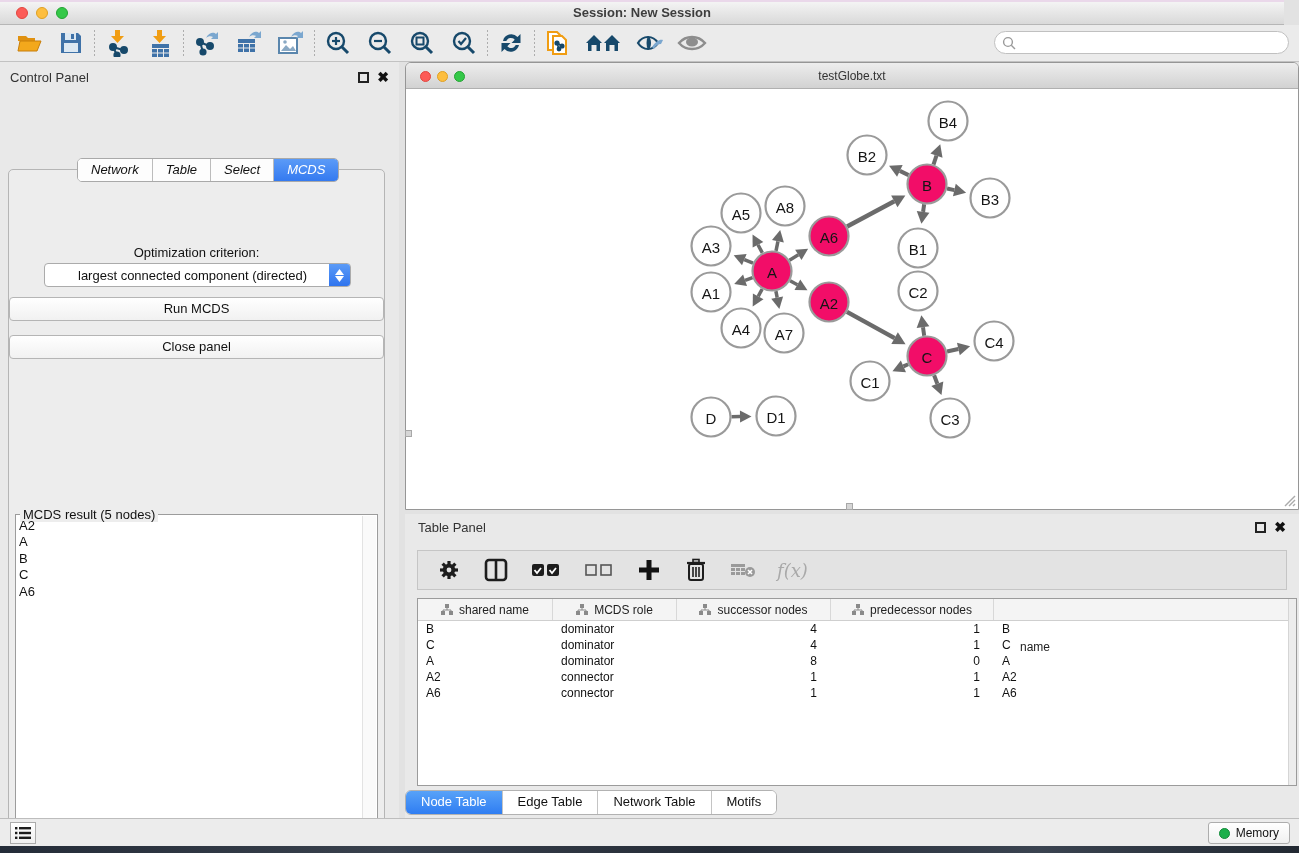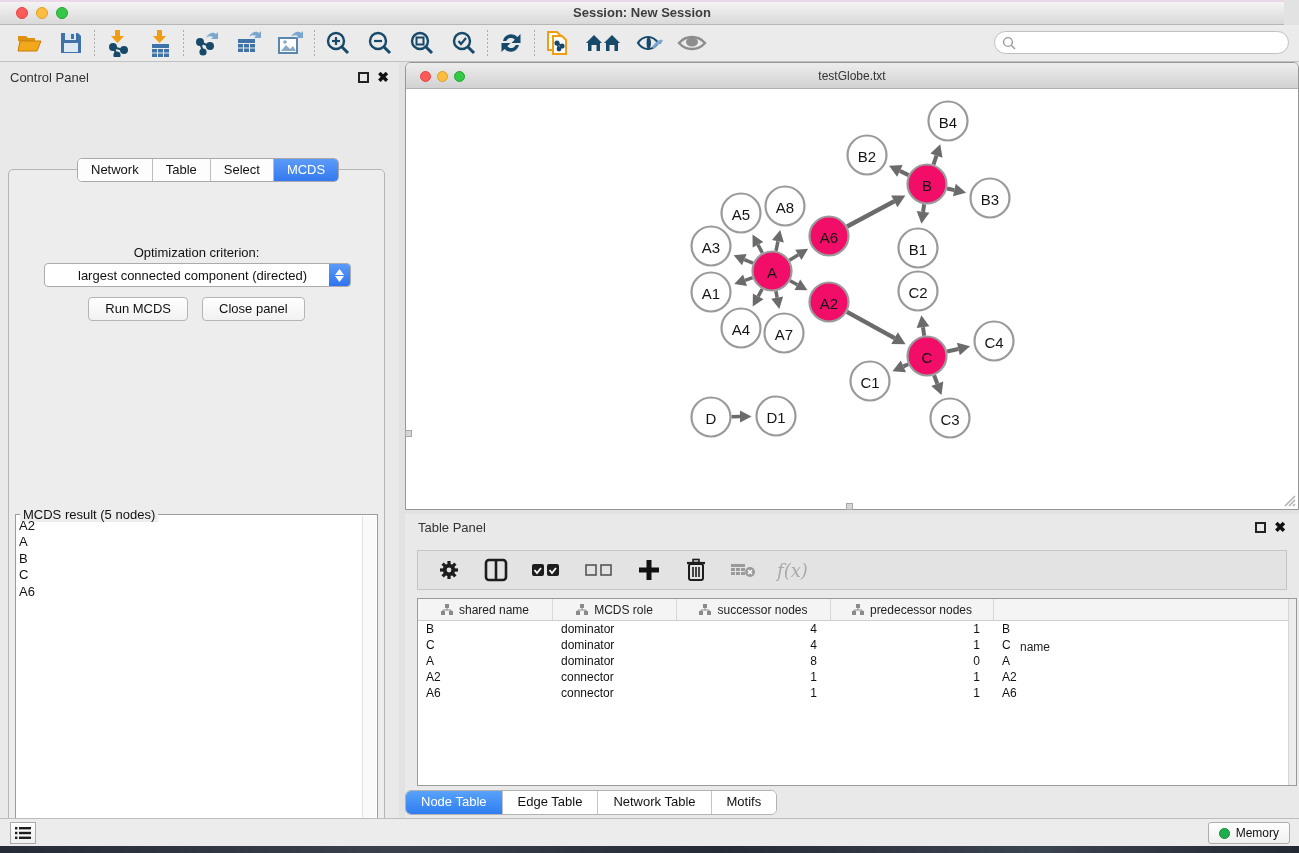--- a/index.html
+++ b/index.html
@@ -32,31 +32,31 @@
   .cp-header { height:30px; display:flex; align-items:center; padding:0 10px; }
   .cp-title { font-size:13px; color:#333; }
   .win-btns { margin-left:auto; display:flex; gap:8px; align-items:center; }
   .wb-max { width:11px; height:11px; border:2px solid #222; }
   .wb-close { font-size:14px; font-weight:bold; color:#111; line-height:11px; }
   .cp-body { position:absolute; left:8px; top:107px; width:377px; height:696px;
     border:1px solid #b5b5b5; border-radius:5px; background:#ededed; }
   .cp-tabs { position:absolute; left:77px; top:96px; display:flex; z-index:3;
     border:1px solid #a9a9a9; border-radius:5px; overflow:hidden; background:#fff; }
   .cp-tab { padding:3px 13px 4px; font-size:13px; background:#fdfdfd; color:#111;
-    border-right:1px solid #bcbcbc; cursor:default; }
+    border-right:1px solid #bcbcbc; cursor:default;font-style:italic; }
   .cp-tab:last-child { border-right:none; }
   .cp-tab.active { background:linear-gradient(#5b9bf7,#347af0); color:#fff; }
   .opt-label { position:absolute; left:0; top:75px; width:100%; text-align:center; font-size:13px; color:#111; }
   .dropdown { position:absolute; left:35px; top:93px; width:307px; height:24px; background:#fff;
     border:1px solid #ababab; border-radius:4px; display:flex; align-items:center;padding-left:24px; }
   .dd-text { flex:1; padding-left:9px; font-size:13px; color:#111; }
   .dd-step { width:21px; height:22px; border-radius:0 3px 3px 0; background:linear-gradient(#5b9bf7,#2f74ee);
     display:flex; flex-direction:column; align-items:center; justify-content:center; gap:1px; }
   .dd-step svg { display:block; }
-  .btn-row { position:absolute; left:0; top:127px; width:100%; display:flex; justify-content:center; gap:14px; }
+  .btn-row { position:absolute; left:0; top:127px; width:100%; display:flex; justify-content:center; gap:14px;flex-direction:column; }
   .push-btn { background:linear-gradient(#ffffff,#f1f1f1); border:1px solid #b5b5b5; border-radius:4px;
     font-size:13px; color:#111; padding:3px 16px 4px; font-family:"Liberation Sans",sans-serif; }
   .mcds-box { position:absolute; left:6px; top:344px; width:363px; height:337px;
     border:1px solid #9c9c9c; background:#fff; }
   .mcds-legend { position:absolute; left:4px; top:-8px; background:#ededed; padding:0 3px; font-size:13px; color:#111; }
   .mcds-list { position:absolute; inset:3px 16px 2px 3px; overflow:hidden; }
   .mcds-item { font-size:13px; color:#111; line-height:16.4px; }
   .mcds-scroll { position:absolute; right:1px; top:1px; bottom:1px; width:14px; background:#fafafa; border-left:1px solid #e3e3e3; }
 
   

